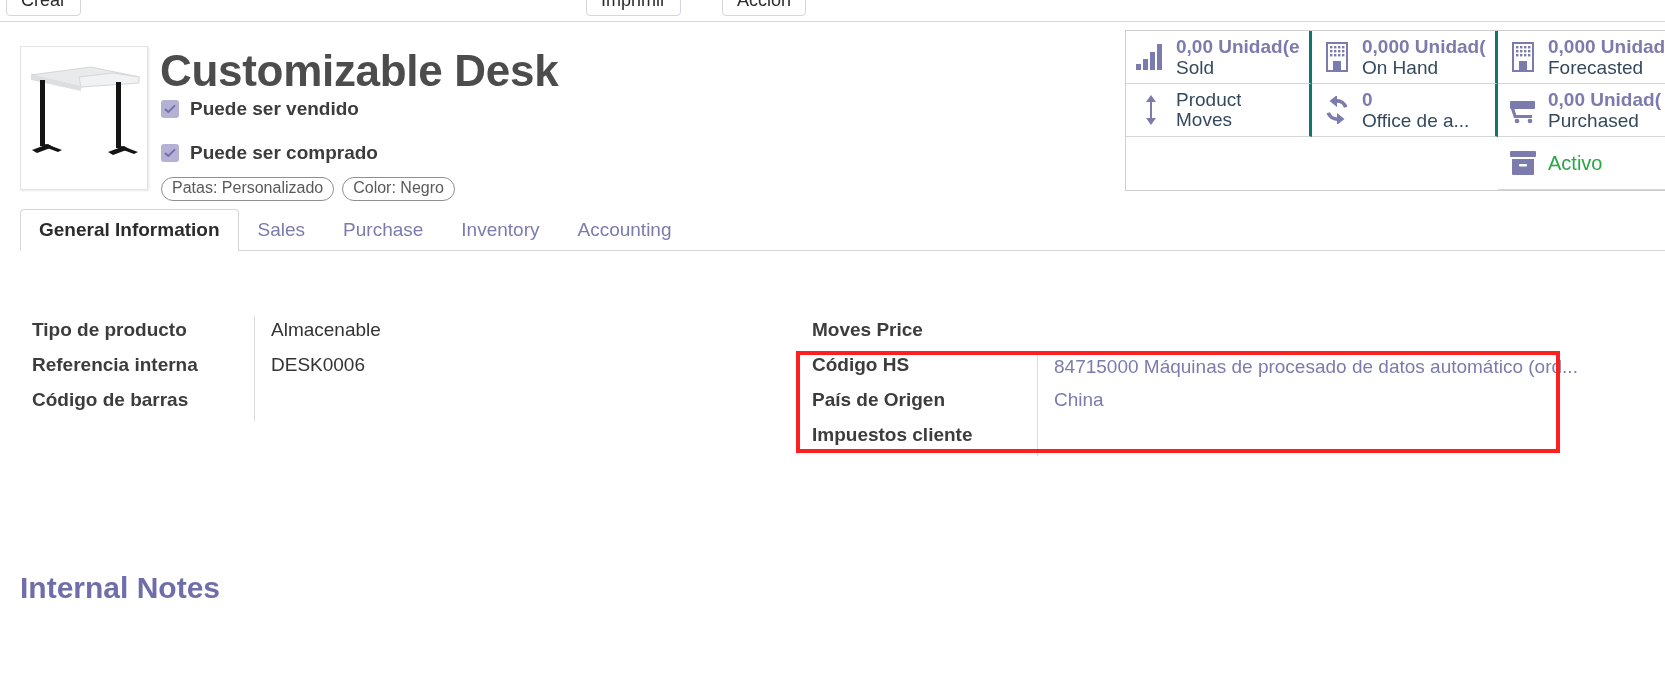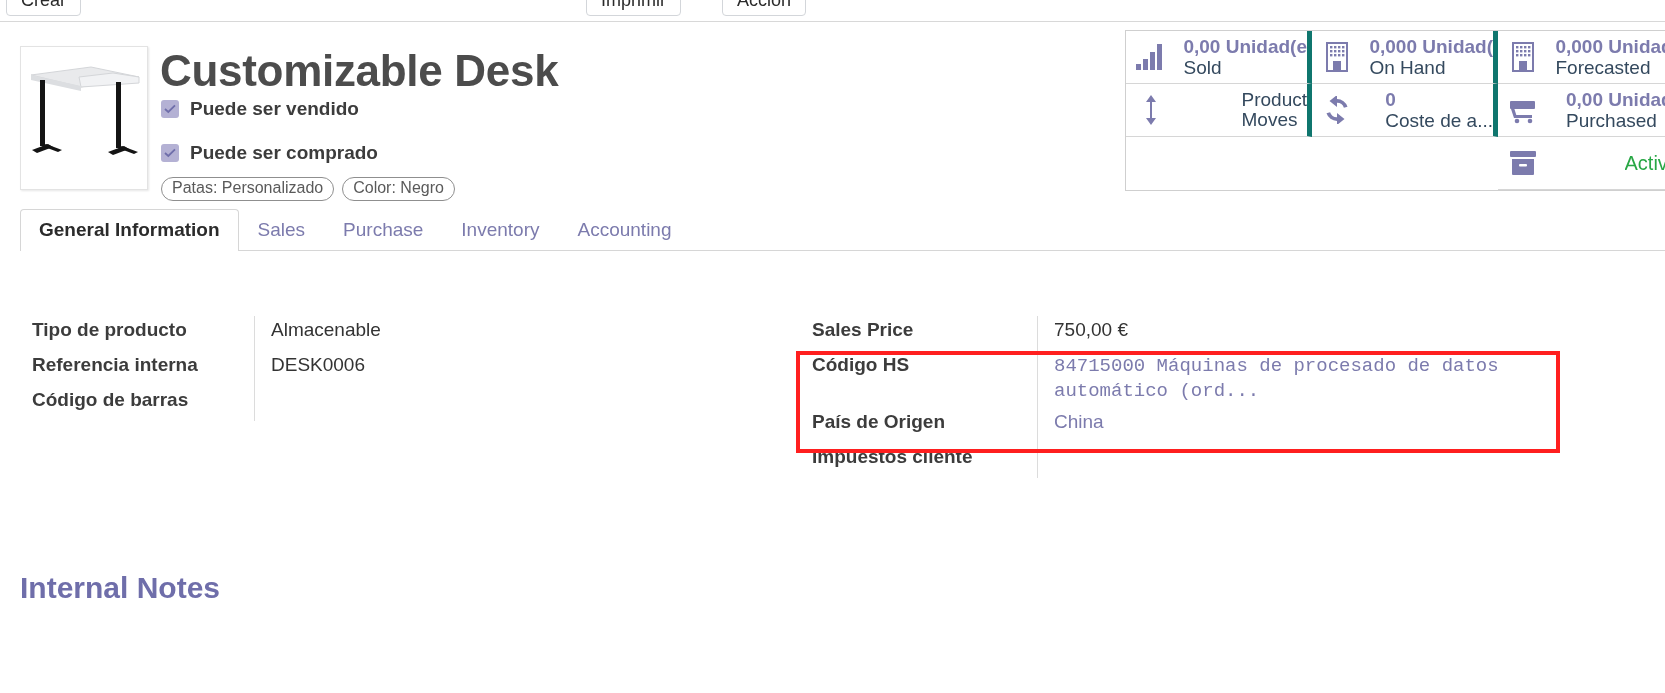--- a/index.html
+++ b/index.html
@@ -49,28 +49,27 @@
   
   .statbox {
     position: absolute; right: -100px; top: 8px;
     width: 640px;
     border: 1px solid #cfcfcf;
     background: #fff;
     display: flex; flex-wrap: wrap;
   }
   .stat {
     width: 186px; height: 53px;
-    border-right: 5px solid #0f766e;
+    border-right: 3px solid #0f766e;
     border-bottom: 1px solid #d6d6d6;
     display: flex; align-items: center;
     padding-left: 8px;
     background: #fff;
     cursor: pointer;
     overflow: hidden;
-    justify-content: space-between;
   }
   .stat.blank { visibility: hidden; border: none; }
   .stat-ico {
     flex: 0 0 auto;
     width: 34px; height: 34px;
     margin-right: 8px;
     display: flex; align-items: center; justify-content: center;
     color: #7c7bad;
   }
   .stat-txt { overflow: hidden; white-space: nowrap; }
@@ -175,21 +174,21 @@
     flex: 1 1 auto;
     border-left: 1px solid #dcdcdc;
     padding: 3px 0 3px 16px;
     font-size: 19px; color: #333333;
   }
   .fval.empty { min-height: 29px; }
   .fval a, .lnk {
     color: #7c7bad; text-decoration: none; cursor: pointer;
   }
   .fval .sep { color: #7c7bad; padding: 0 2px; }
-  .fval.multiline { line-height: 1.33; font-family: Liberation Mono, monospace; }
+  .fval.multiline { line-height: 1.33; }
 
   
   .redbox {
     position: absolute;
     left: 796px; top: 329px;
     width: 764px; height: 102px;
     border: 4px solid #ff1f1f;
     pointer-events: none;
     z-index: 20;
   }
@@ -300,21 +299,21 @@
 
       <div class="stat">
         <span class="stat-ico">
           <svg width="30" height="28" viewBox="0 0 30 28" fill="currentColor">
             <path d="M15 3 a11 11 0 0 1 10.5 7.7 l-3.6 1.1 A7.2 7.2 0 0 0 15 6.8 V11 L7.5 5 15 -1 Z"></path>
             <path d="M15 25 a11 11 0 0 1 -10.5 -7.7 l3.6 -1.1 A7.2 7.2 0 0 0 15 21.2 V17 L22.5 23 15 29 Z"></path>
           </svg>
         </span>
         <span class="stat-txt">
           <span class="stat-v">0</span>
-          <span class="stat-l">Coste de a...</span>
+          <span class="stat-l">Office de a...</span>
         </span>
       </div>
 
       <div class="stat">
         <span class="stat-ico">
           <svg width="32" height="28" viewBox="0 0 32 28" fill="currentColor">
             <rect x="3" y="5" width="25" height="8" rx="1"></rect>
             <path d="M4 13 L7 22 H25 V19 H9.3 L7.4 13 Z"></path>
             <circle cx="10" cy="25" r="2.3"></circle>
             <circle cx="23" cy="25" r="2.3"></circle>
@@ -400,22 +399,21 @@
         <div class="fval">DESK0006</div>
       </div>
       <div class="frow">
         <div class="flabel">Código de barras</div>
         <div class="fval empty"></div>
       </div>
     </div>
 
     <div class="grp grp-right">
       <div class="frow">
-        <div class="flabel">Sales Price</div>
-        <div class="fval">750,00 €</div>
+        <div class="flabel">Moves Price</div>
       </div>
       <div class="frow">
         <div class="flabel">Código HS</div>
         <div class="fval multiline">
           <span class="lnk">84715000 Máquinas de procesado de datos automático (ord...</span>
         </div>
       </div>
       <div class="frow">
         <div class="flabel">País de Origen</div>
         <div class="fval">

